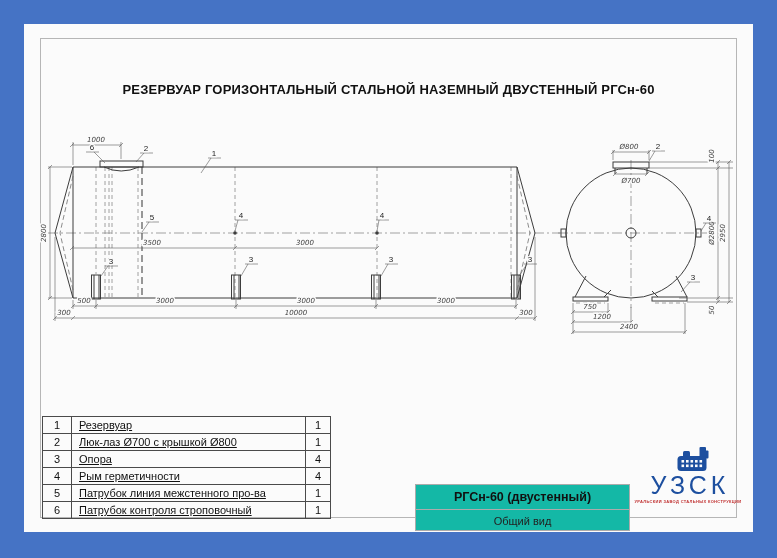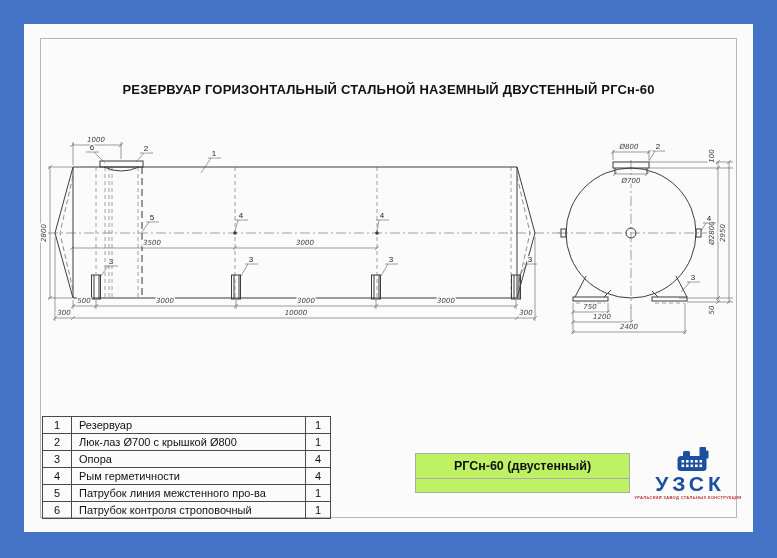--- a/index.html
+++ b/index.html
@@ -41,42 +41,42 @@
   }
   .parts-table{
     position:absolute;left:18px;top:392px;border-collapse:collapse;
     font-size:11px;color:#111;table-layout:fixed;
   }
   .parts-table td{
     border:1px solid #4a4a4a;height:16px;padding:0 2px;
     white-space:nowrap;overflow:hidden;
   }
   .parts-table td.c-num{width:24px;text-align:center;}
-  .parts-table td.c-name{width:224px;text-align:left;padding-left:7px;}
+  .parts-table td.c-name{width:224px;text-align:left;padding-left:7px;text-decoration:underline;}
   .parts-table td.c-qty{width:20px;text-align:center;}
   .title-block{
-    position:absolute;left:391px;top:429px;width:215px;height:40px;
-    border:1px solid #ababab;box-sizing:border-box;background:#bef264;
+    position:absolute;left:391px;top:460px;width:215px;height:47px;
+    border:1px solid #ababab;box-sizing:border-box;background:#14b8a6;
   }
   .tb-model{
     height:25px;border-bottom:1px solid #ababab;box-sizing:border-box;
     display:flex;align-items:center;justify-content:center;
     font-size:12.5px;font-weight:700;color:#111;
   }
   .tb-view{
     height:22px;display:flex;align-items:center;justify-content:center;
     font-size:11px;color:#222;
   }
   .logo{
     position:absolute;left:614px;top:423px;width:100px;height:70px;
     display:flex;flex-direction:column;align-items:center;justify-content:flex-start;
   }
   .logo-icon{margin-left:10px;}
   .logo-name{
-    font-size:21px;font-weight:700;letter-spacing:4px;line-height:1;
+    font-size:25px;font-weight:400;letter-spacing:4px;line-height:1;
     margin-top:1px;text-indent:4px;
   }
   .logo-tagline{
     font-size:4px;font-weight:700;letter-spacing:.34px;line-height:1;
     margin-top:2px;white-space:nowrap;
   }
 </style>
 </head>
 <body>
 
@@ -245,20 +245,21 @@
       <tr>
         <td class="c-num">6</td>
         <td class="c-name">Патрубок контроля строповочный</td>
         <td class="c-qty">1</td>
       </tr>
     </tbody>
   </table>
 
   <div class="title-block">
     <div class="tb-model">РГСн-60 (двустенный)</div>
+    <div class="tb-view">Общий вид</div>
   </div>
 
   <div class="logo">
     <svg class="logo-icon" width="36" height="25" viewBox="0 0 36 25">
       <g fill="#1d4f9f">
         <rect x="24.5" y="0" width="6.5" height="12" rx="1"></rect>
         <rect x="29" y="3.5" width="4.5" height="8" rx="1"></rect>
         <rect x="8" y="4" width="7" height="7" rx="1.5"></rect>
         <rect x="2.5" y="9" width="29" height="15" rx="3.5"></rect>
       </g>

